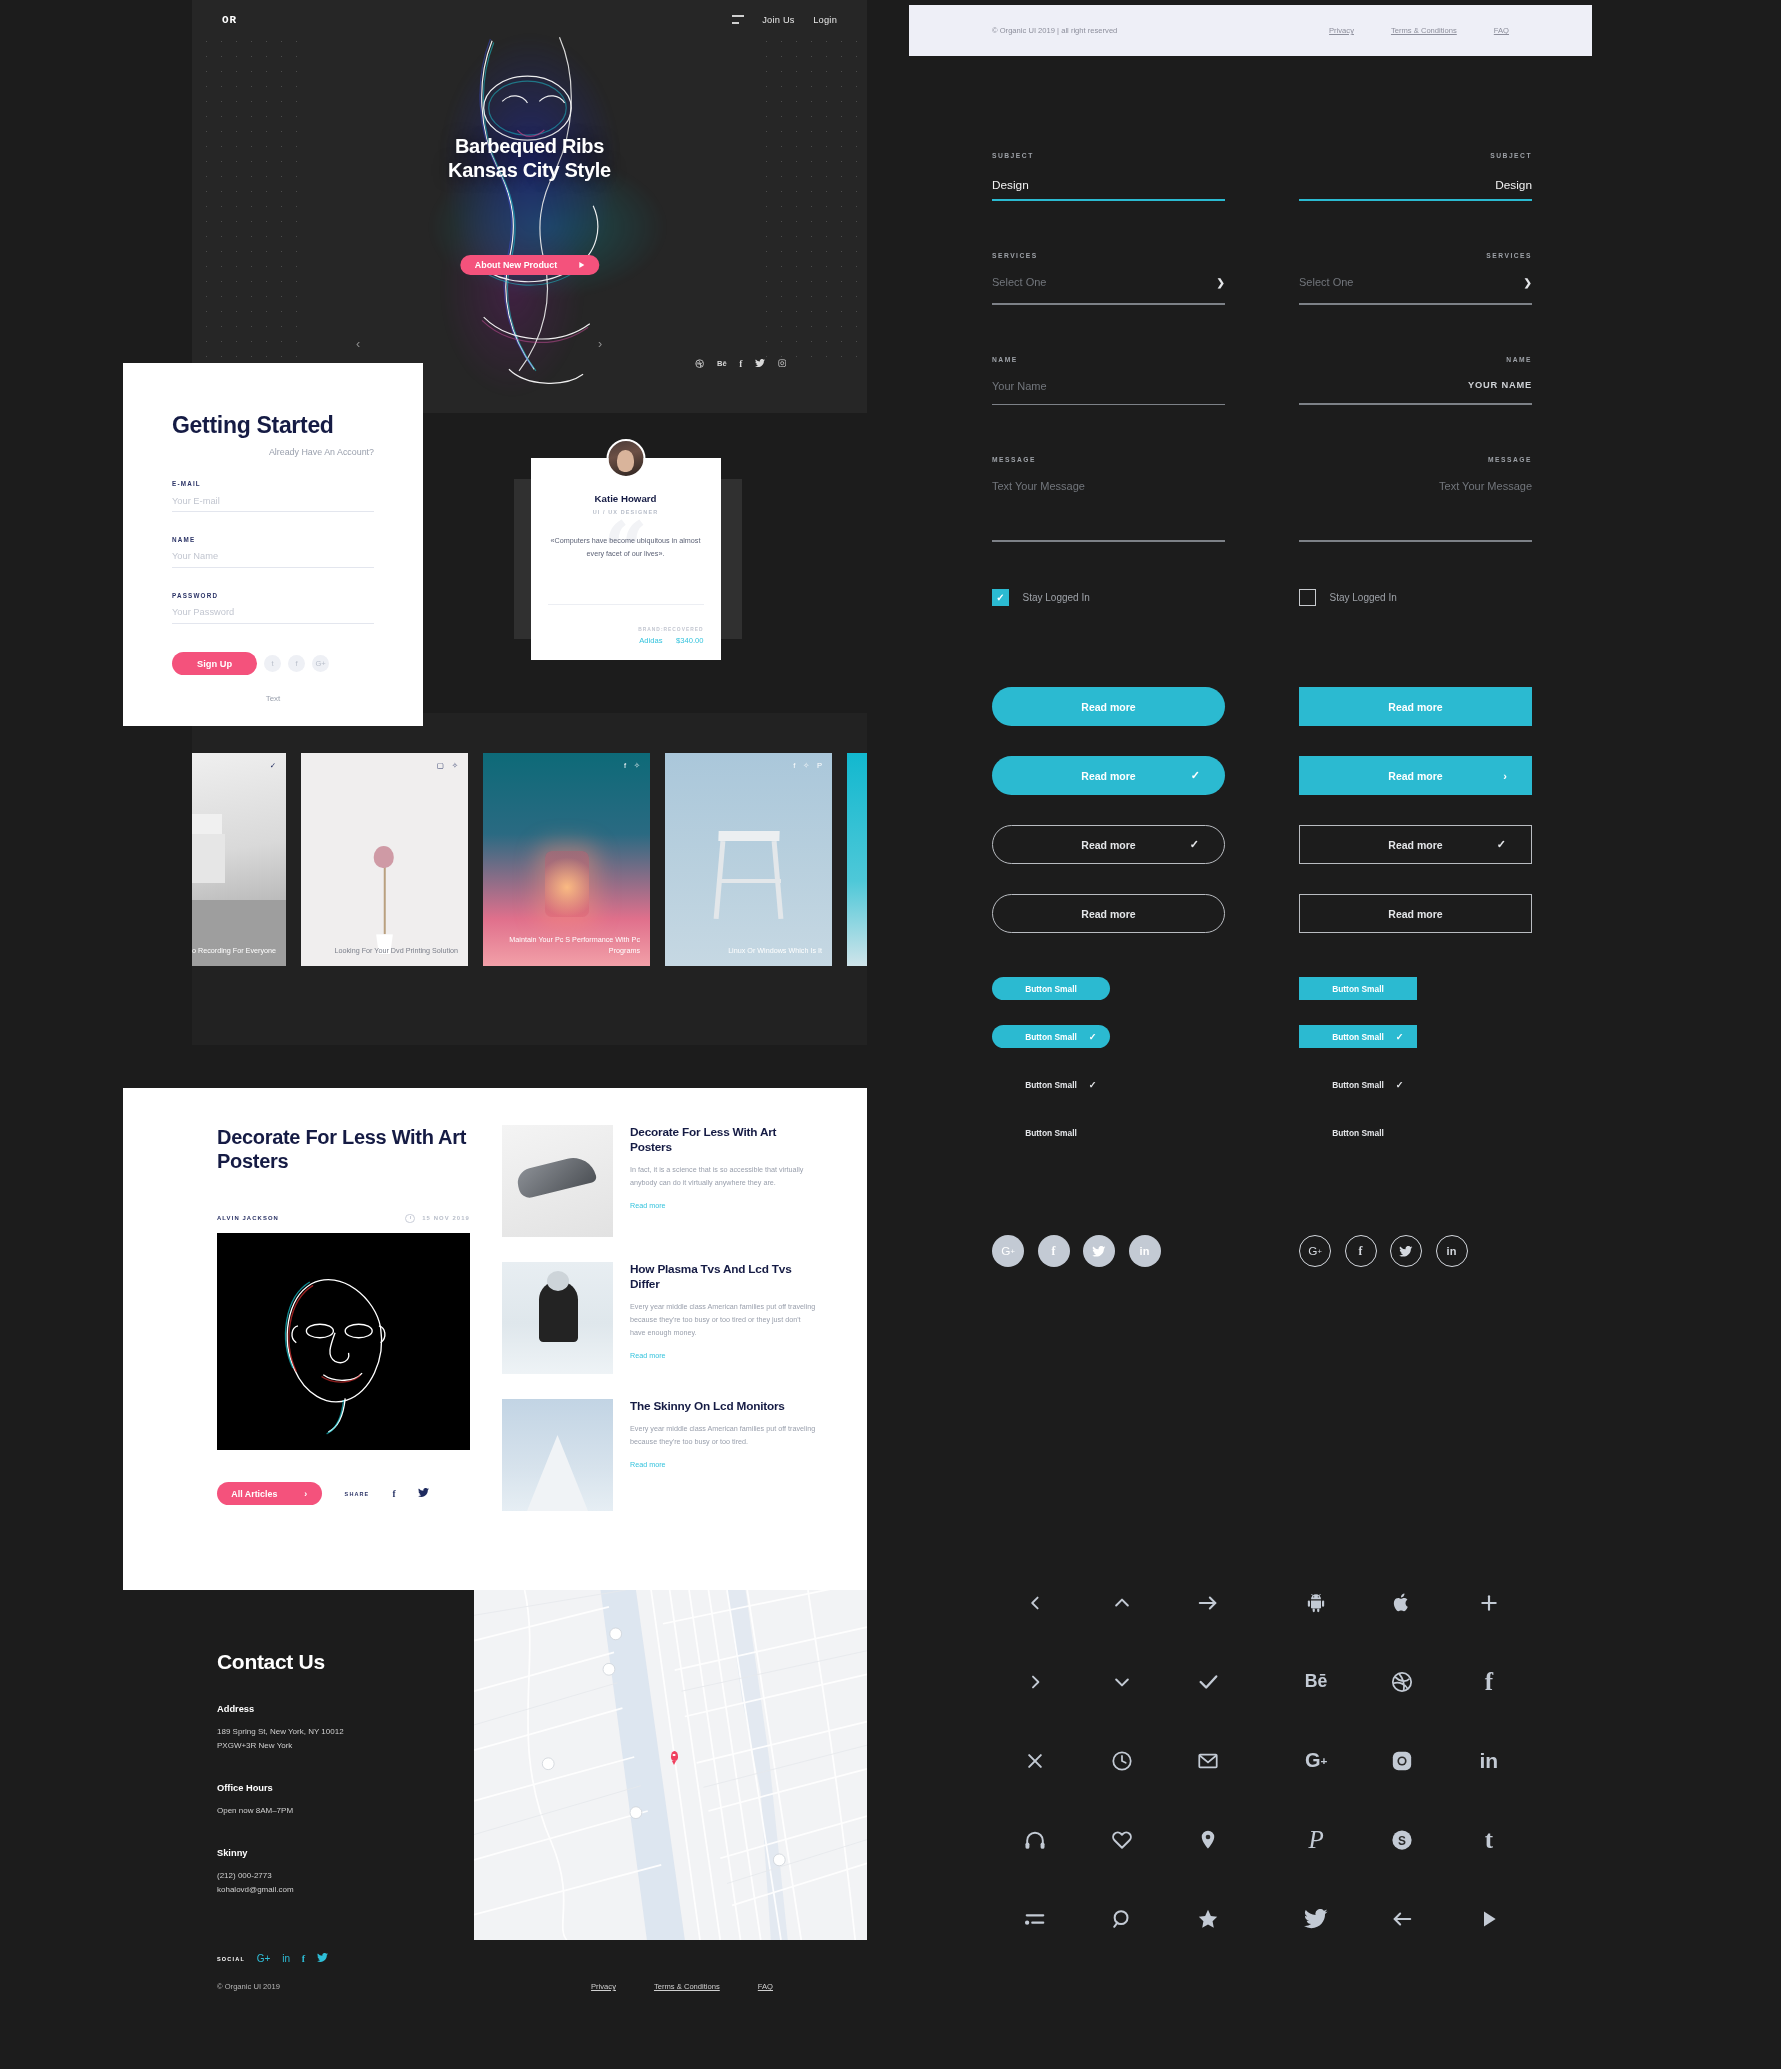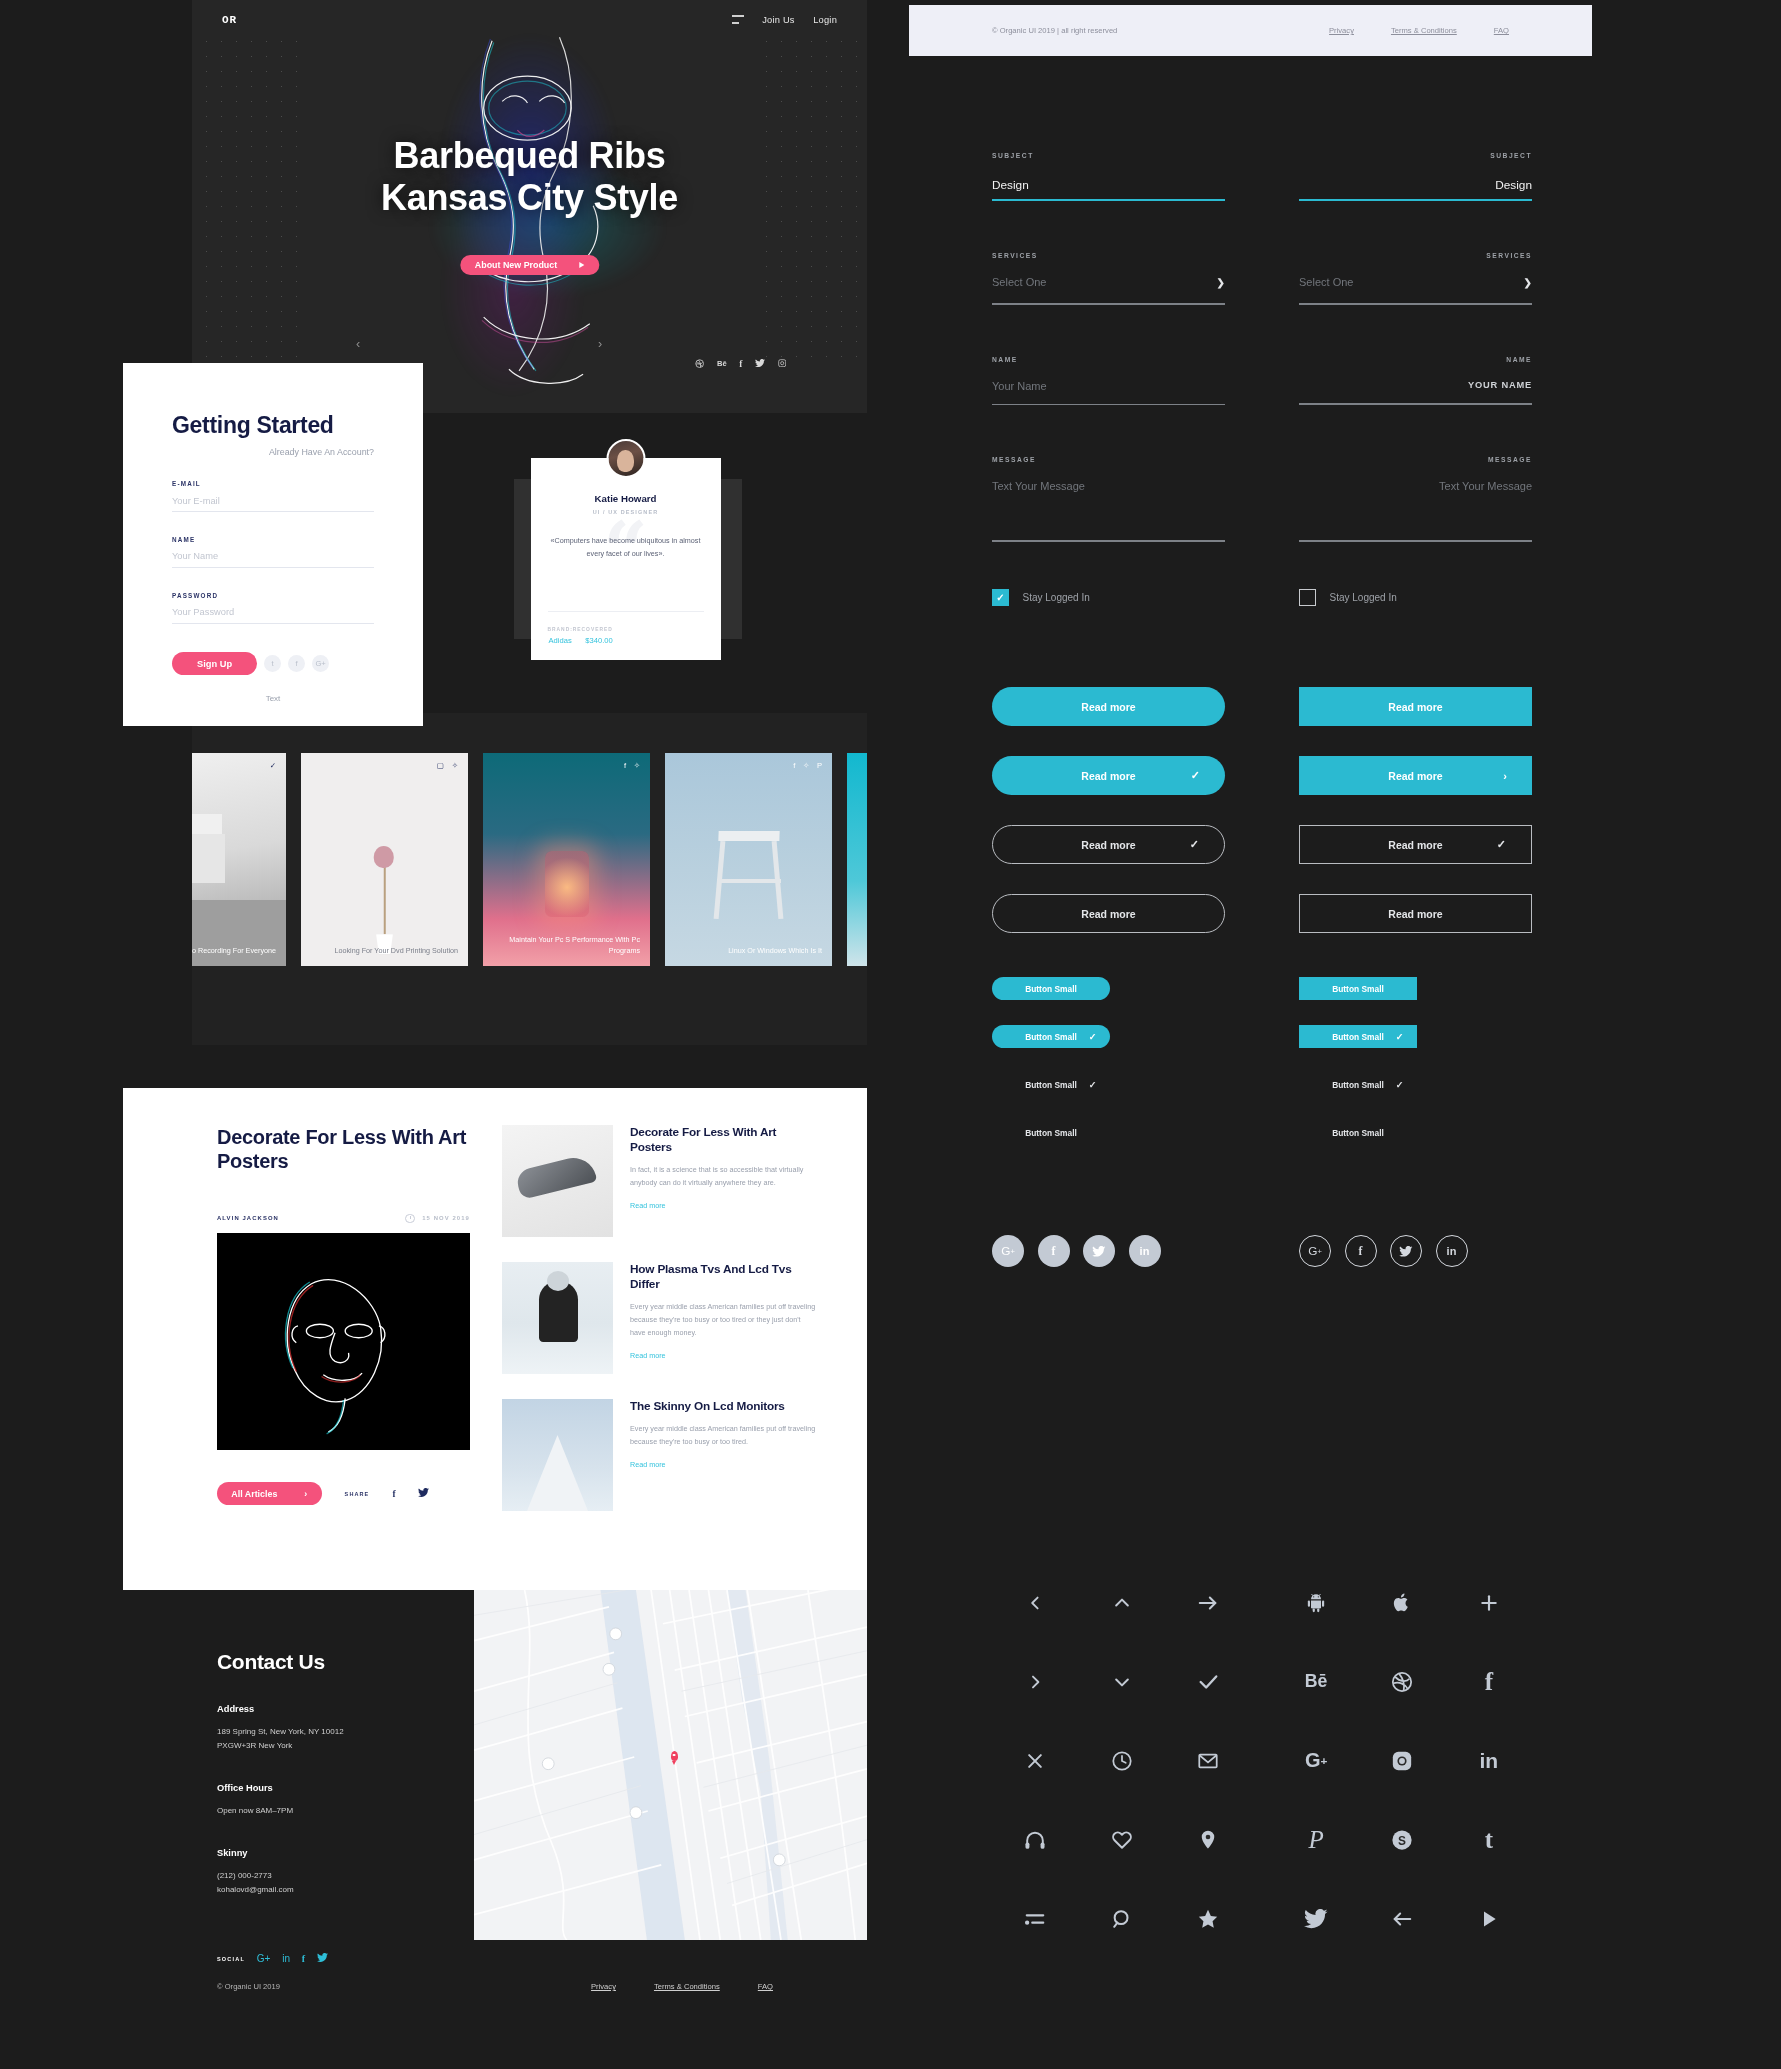--- a/index.html
+++ b/index.html
@@ -33,21 +33,21 @@
   .topbar{ position:absolute; left:0; top:0; width:100%; height:39px;
            display:flex; align-items:center; padding:0 30px; z-index:6; }
   .logo{ color:#fff; font-size:11px; font-weight:bold; letter-spacing:0.8px; font-family:"Liberation Mono",monospace; }
   .nav-right{ margin-left:auto; display:flex; align-items:center; gap:18.6px; }
   .burger{ width:11.8px; height:8.4px; display:flex; flex-direction:column;
            justify-content:space-between; cursor:pointer; }
   .burger i{ display:block; height:1.3px; background:#cfcfcf; }
   .burger i:nth-child(1){ width:11.8px; } .burger i:nth-child(2){ width:7.6px; }
   .nav-link{ color:#e8e8e8; font-size:9.3px; letter-spacing:0.2px; text-decoration:none; }
   .hero-title{ position:absolute; left:0; right:0; top:135px; text-align:center;
-    color:#fff; font-size:36px; line-height:1.18; font-weight:bold; letter-spacing:-0.3px;
+    color:#fff; font-size:20px; line-height:1.18; font-weight:bold; letter-spacing:-0.3px;
     text-shadow:0 0 15px rgba(0,0,0,.65); z-index:5; }
   .hero-cta{ position:absolute; left:50%; transform:translateX(-50%); top:255px;
     background:#f4527c; color:#fff; border:none; border-radius:18.6px;
     padding:0 15px; height:20px; display:flex; align-items:center; gap:22px;
     font-size:8.9px; font-weight:bold; cursor:pointer; z-index:5; }
   .hero-cta .tri{ width:0;height:0;border-left:5px solid #fff;border-top:3.4px solid transparent;border-bottom:3.4px solid transparent; }
   .hero-socials{ position:absolute; right:81px; bottom:44px; display:flex; gap:12.6px; z-index:5; }
   .hero-socials span{ color:#d8d8d8; font-size:9.3px; display:inline-flex; }
 
   
@@ -76,21 +76,21 @@
     width:39px; height:39px; border-radius:50%; border:2.1px solid #fff; overflow:hidden;
     background:linear-gradient(165deg,#4a3b38 0%,#6b4f45 40%,#2d2420 100%); }
   .avatar::after{ content:""; position:absolute; left:50%; top:26%; transform:translateX(-50%);
     width:17px; height:22px; border-radius:48% 48% 42% 42%; background:#d9b49b; }
   .testi .nm{ color:#151b44; font-size:9.7px; font-weight:bold; }
   .testi .role{ color:#b7bdc9; font-size:5.5px; font-weight:bold; letter-spacing:1.1px; margin-top:5px; }
   .testi .quote{ position:relative; color:#5c6276; font-size:7.2px; line-height:1.85; margin-top:18.6px; z-index:2; }
   .qmark{ position:absolute; left:50%; top:54px; transform:translateX(-50%);
     color:#f2f3f6; font-size:78px; font-weight:bold; line-height:1; font-family:"DejaVu Serif",serif; z-index:1; }
   .testi-foot{ position:absolute; left:17px; right:17px; bottom:15px;
-    border-top:0.8px solid #eceef3; padding-top:15px; display:flex; justify-content:flex-start; }
+    border-top:0.8px solid #eceef3; padding-top:22px; display:flex; justify-content:flex-end; }
   .tf-k{ color:#c2c6d0; font-size:4.9px; font-weight:bold; letter-spacing:1px; }
   .tf-v{ color:#35c3dd; font-size:7.6px; margin-top:4.2px; }
   .car-arrow{ position:absolute; top:337px; color:#8f8f8f; font-size:12.6px; cursor:pointer; z-index:9; }
   .car-left{ left:164px; } .car-right{ left:406px; }
 
   
   .gallery{ position:absolute; left:0; top:713px; width:675px; height:332px; background:#222; overflow:hidden; }
   .gal-track{ position:absolute; left:-73px; top:40px; display:flex; gap:15px; }
   .gcard{ position:relative; width:167px; height:213px; overflow:hidden; }
   .gcard .gicons{ position:absolute; right:10px; top:8.4px; display:flex; gap:7.6px; z-index:3; font-size:7.6px; }

